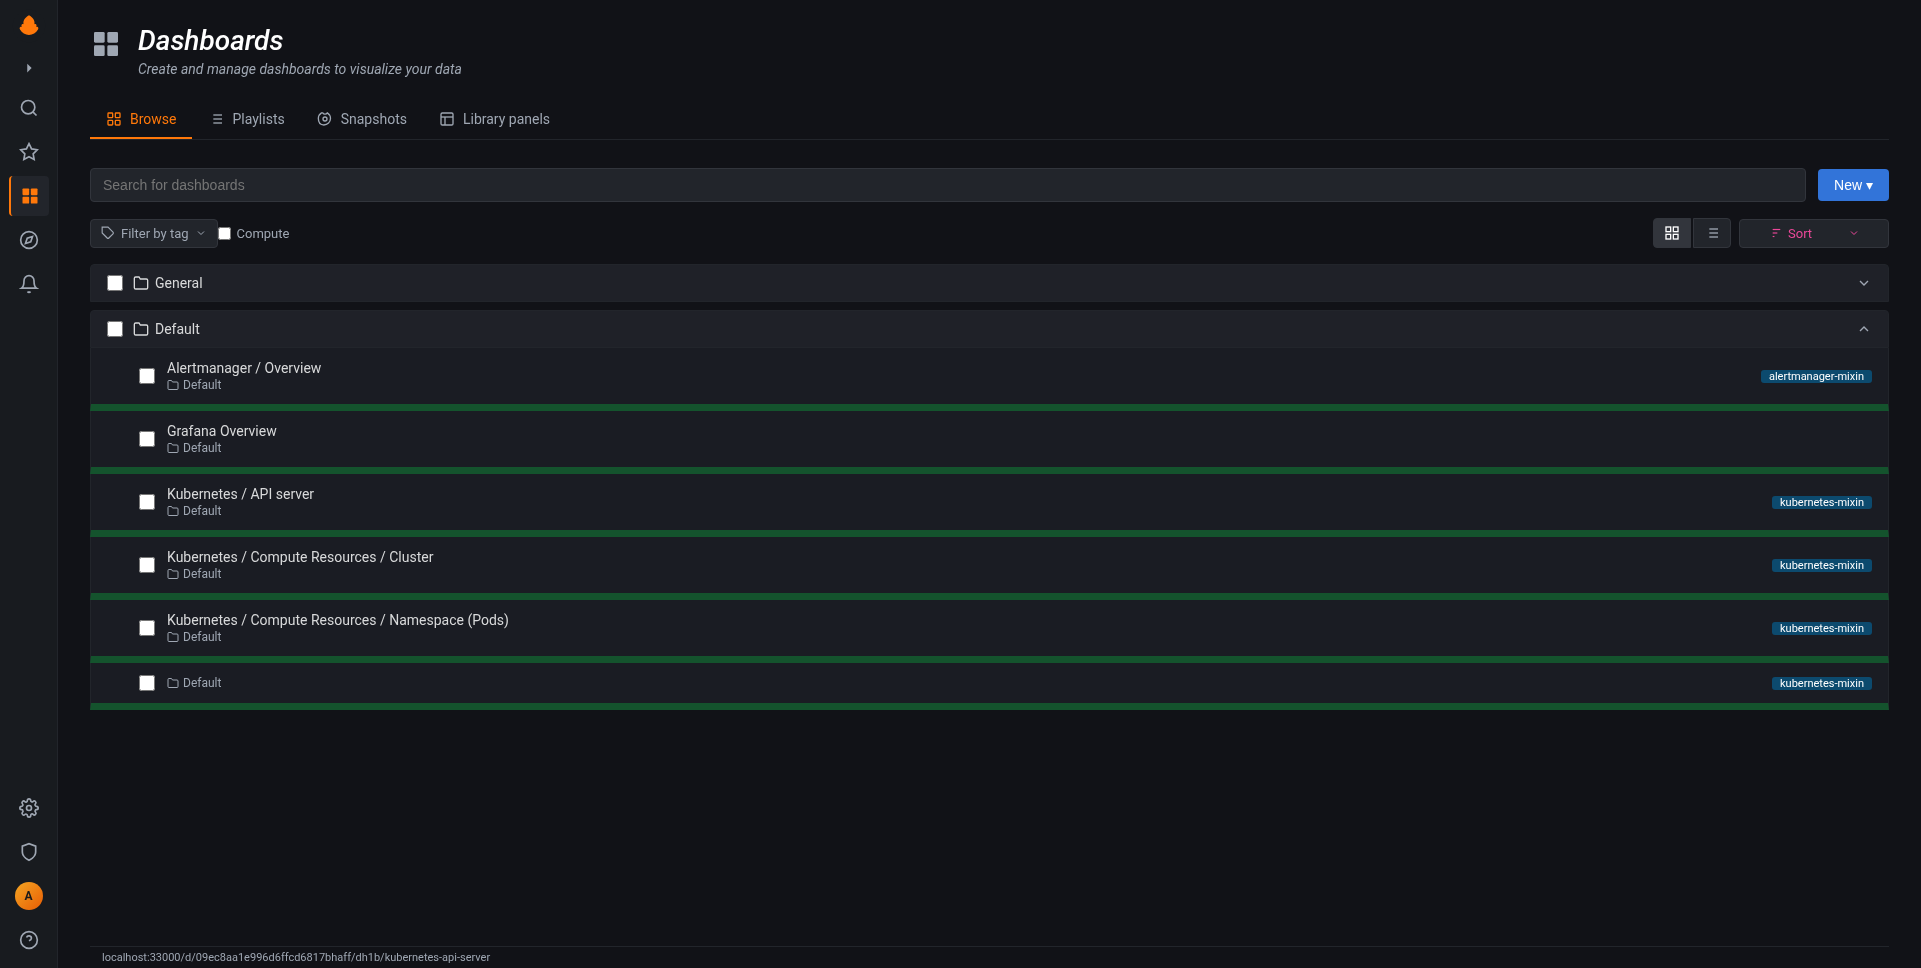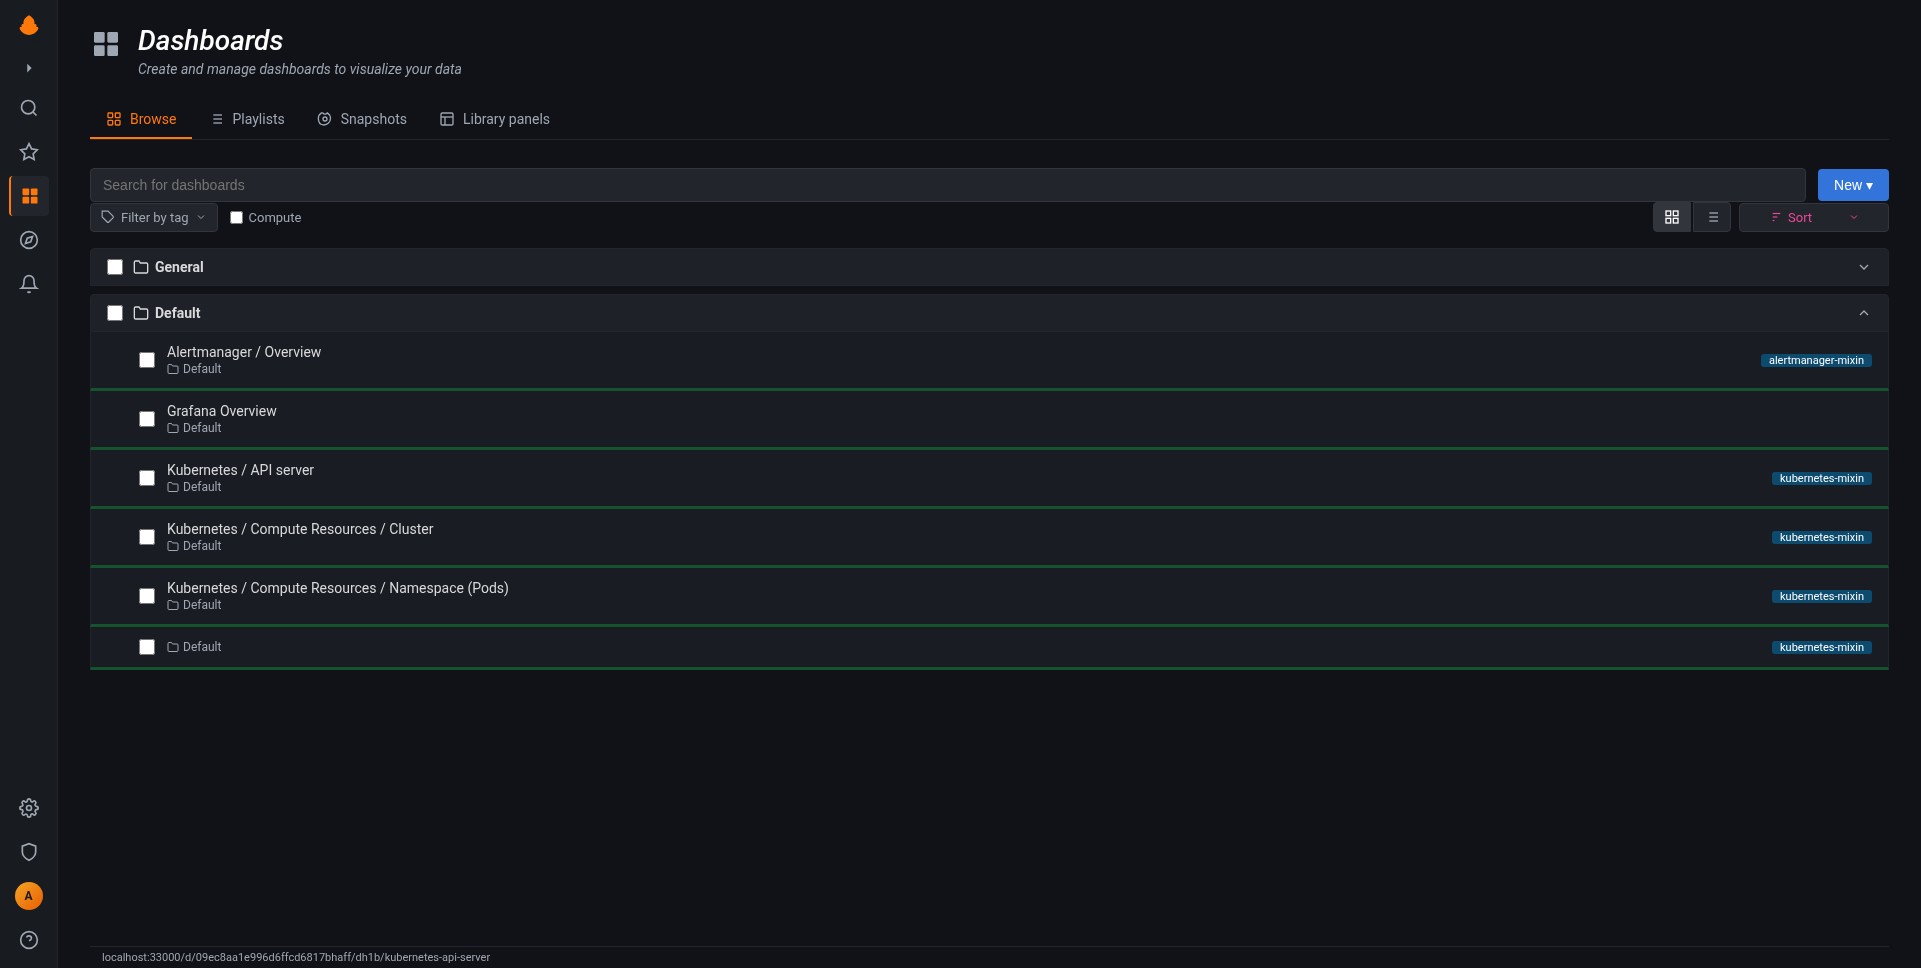--- a/index.html
+++ b/index.html
@@ -137,20 +137,21 @@
       color: #ff780a;
       border-bottom: 2px solid #ff780a;
     }
     .tab svg { width: 16px; height: 16px; }
 
     
     .search-bar-row {
       display: flex;
       align-items: center;
       gap: 12px;
+      margin-bottom: 16px;
     }
     .search-input-wrapper {
       flex: 1;
       position: relative;
     }
     .search-input {
       width: 100%;
       background: #22252b;
       border: 1px solid #32353c;
       border-radius: 4px;
@@ -170,21 +171,20 @@
       display: flex;
       align-items: center;
       gap: 6px;
       white-space: nowrap;
     }
 
     
     .filter-row {
       display: flex;
       align-items: center;
-      gap: 12px;
       margin-bottom: 16px;
       justify-content: space-between;
     }
     .filter-select {
       background: #22252b;
       border: 1px solid #32353c;
       border-radius: 4px;
       padding: 6px 10px;
       color: #9fa7b3;
       font-size: 13px;
@@ -266,38 +266,37 @@
       width: 16px;
       height: 16px;
       cursor: pointer;
     }
     .folder-name {
       font-size: 14px;
       color: #d8d9da;
       display: flex;
       align-items: center;
       gap: 6px;
-      font-weight: bold;
     }
     .folder-chevron {
       margin-left: auto;
       color: #9fa7b3;
       display: flex;
       align-items: center;
     }
 
     
     .dashboard-items {
       background: #1a1c23;
     }
     .dashboard-item {
       display: flex;
       align-items: center;
       padding: 12px 16px 12px 48px;
-      border-bottom: 3px solid #14532d;
+      border-bottom: 7px solid #14532d;
       border-left: 1px solid #22252b;
       border-right: 1px solid #22252b;
       gap: 12px;
       cursor: pointer;
     }
     .dashboard-item-check {
       width: 16px;
       height: 16px;
       flex-shrink: 0;
     }

